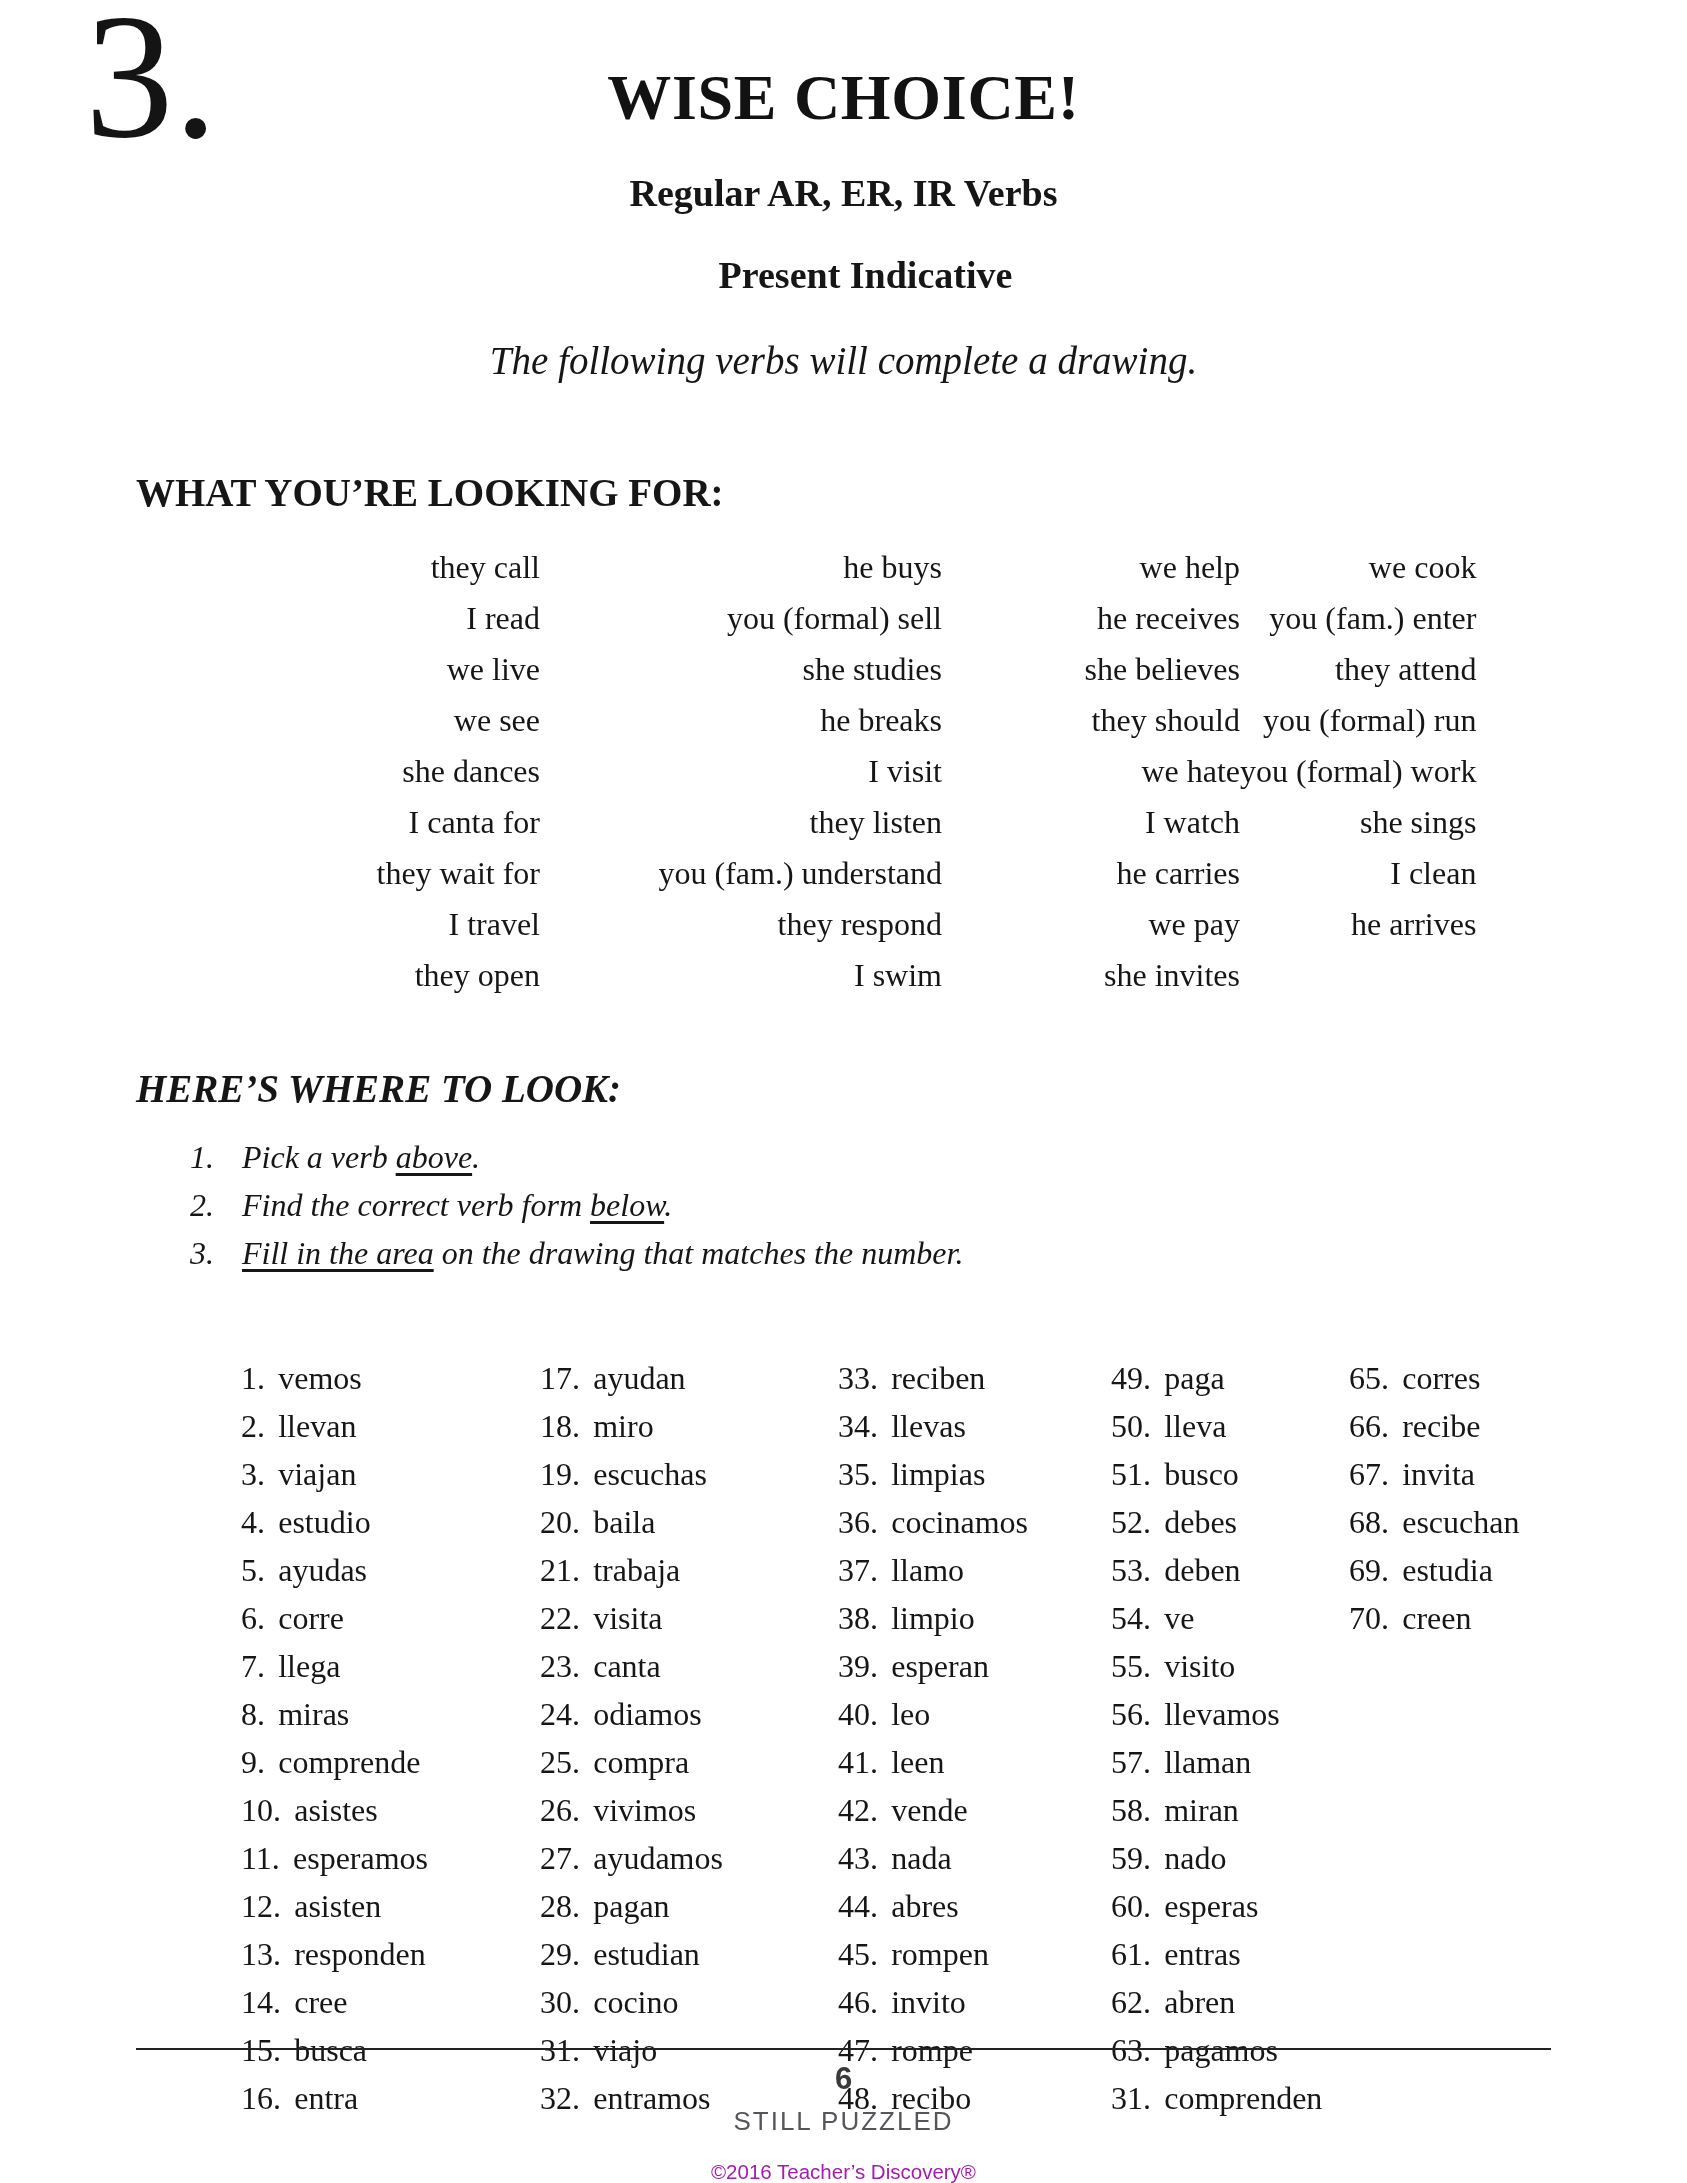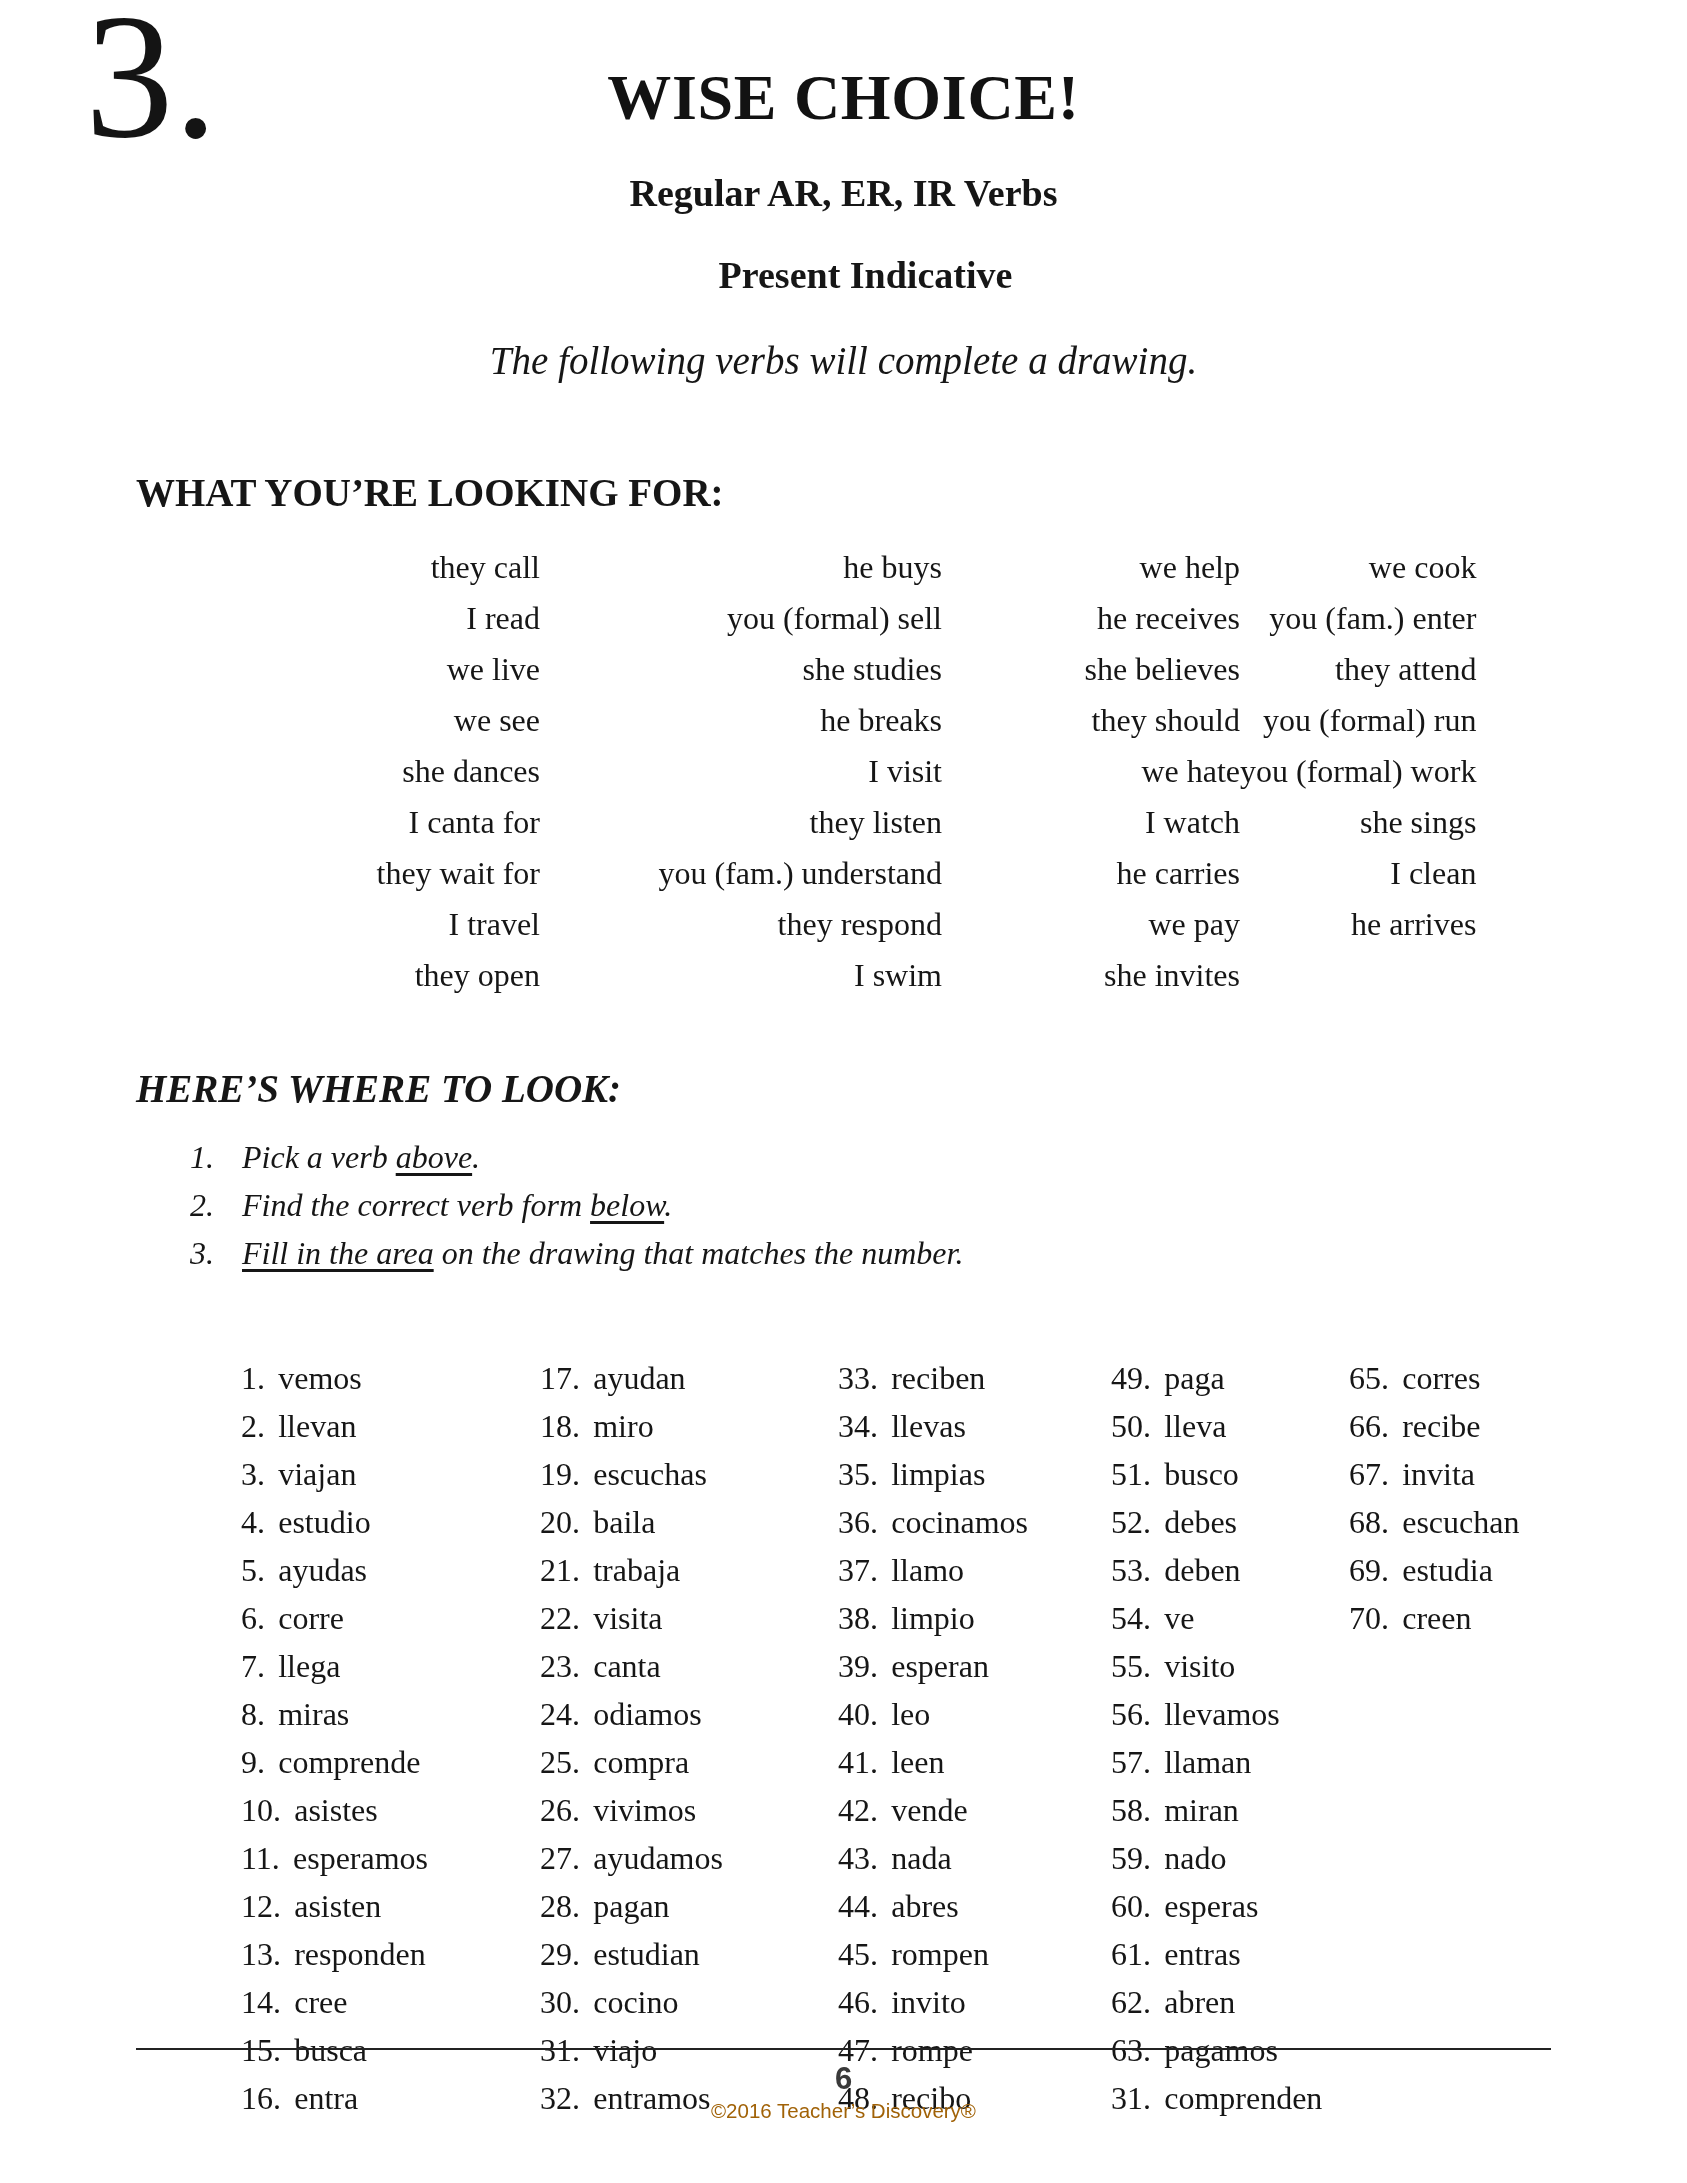--- a/index.html
+++ b/index.html
@@ -44,21 +44,21 @@
   .ac li{ font-size:32px; line-height:48px; white-space:nowrap; }
   .an{ display:inline-block; margin-right:13.2px; }
 
   .footer{
     position:absolute; left:136px; right:136px; top:2048px;
     border-top:2px solid #232323; text-align:center; padding-top:10.6px;
     font-family:"Liberation Sans", sans-serif;
   }
   .pagenum{ font-size:31px; font-weight:bold; color:#3a3a3a; }
   .series{ font-size:26px; color:#55565a; letter-spacing:2px; margin-top:9.3px; }
-  .copyright{ font-size:20.5px; color:#a16207; margin-top:2px; }
+  .copyright{ font-size:20.5px; color:#a21caf; margin-top:23px; }
 </style>
 </head>
 <body>
 
 <div class="big-number">3.</div>
 
 <header>
   <h1 class="title">WISE CHOICE!</h1>
   <div class="sub1">Regular AR, ER, IR Verbs</div>
   <div class="sub2">Present Indicative</div>
@@ -201,15 +201,16 @@
     <li><span class="an">66.</span><span>recibe</span></li>
     <li><span class="an">67.</span><span>invita</span></li>
     <li><span class="an">68.</span><span>escuchan</span></li>
     <li><span class="an">69.</span><span>estudia</span></li>
     <li><span class="an">70.</span><span>creen</span></li>
   </ul>
 </section>
 
 <div class="footer">
   <div class="pagenum">6</div>
+  <div class="series">STILL PUZZLED</div>
   <div class="copyright">©2016 Teacher’s Discovery®</div>
 </div>
 
 
 </body></html>

